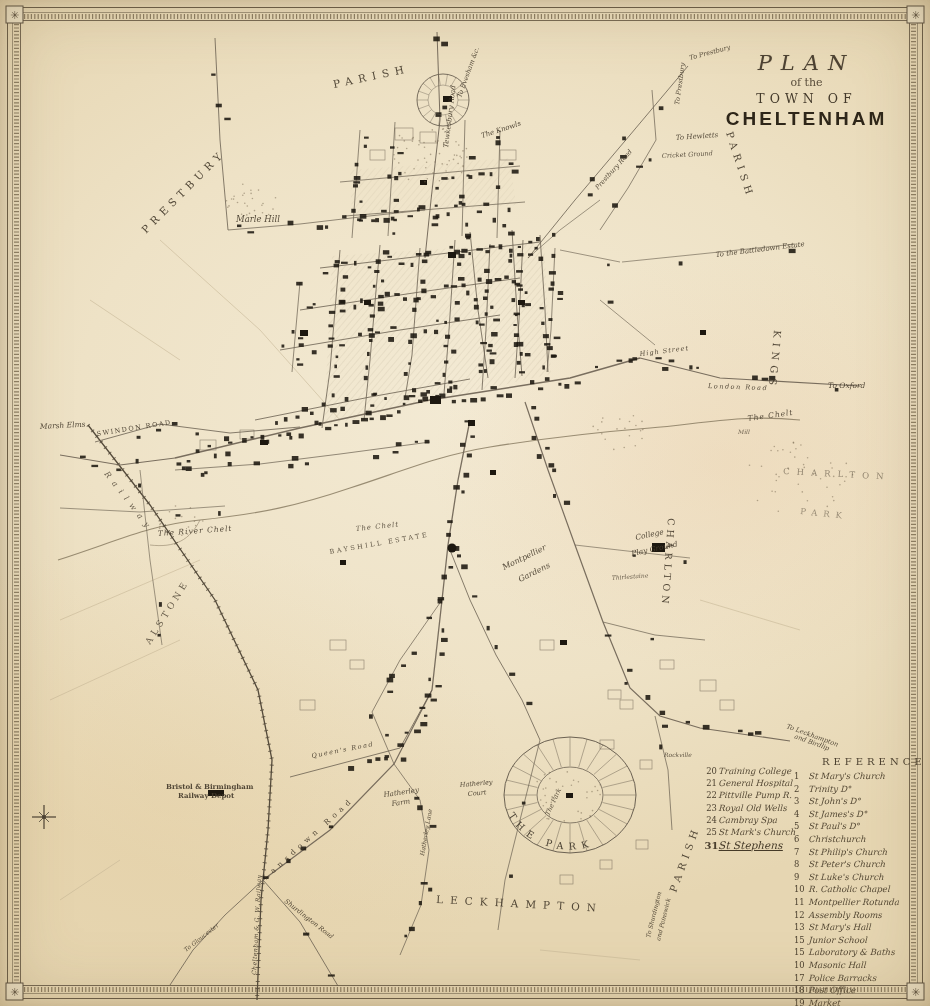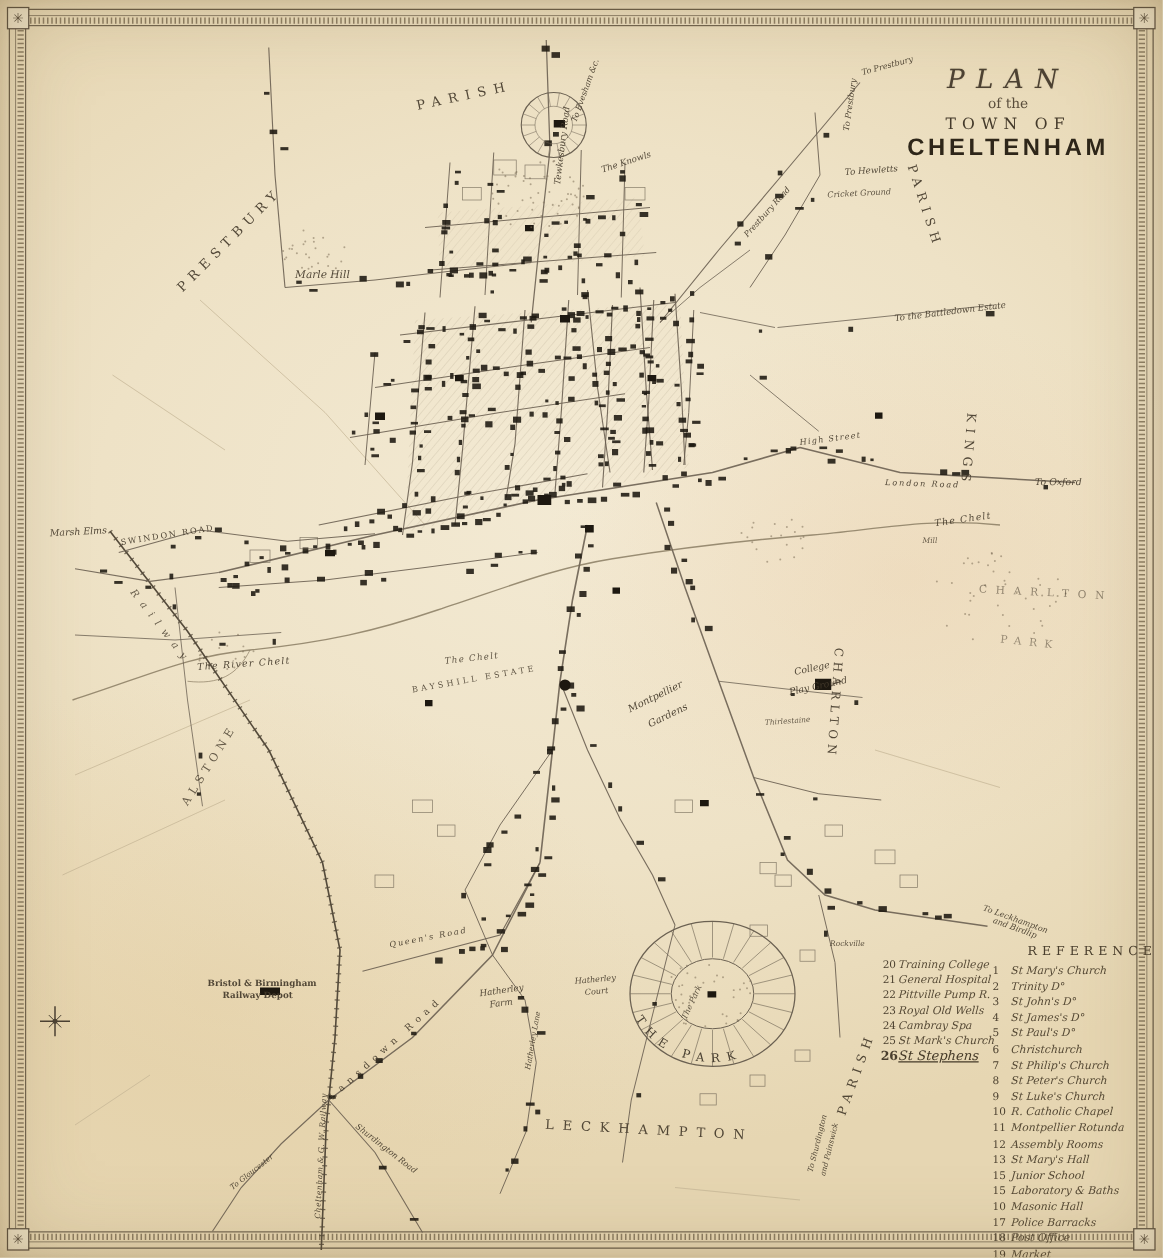--- a/index.html
+++ b/index.html
@@ -994,21 +994,21 @@
         <span class="num">24</span>
         <span class="lbl">Cambray Spa</span>
       </div>
 
       <div class="legend-row">
         <span class="num">25</span>
         <span class="lbl">St Mark's Church</span>
       </div>
 
       <div class="legend-row emph">
-        <span class="num">26</span>
+        <span class="num">31</span>
         <span class="lbl">St Stephens</span>
       </div>
     </div>
 
   <div class="legend legend-right">
     <div class="legend-header">REFERENCE</div>
     <div>
 
         <div class="legend-row">
           <span class="num">1</span>

